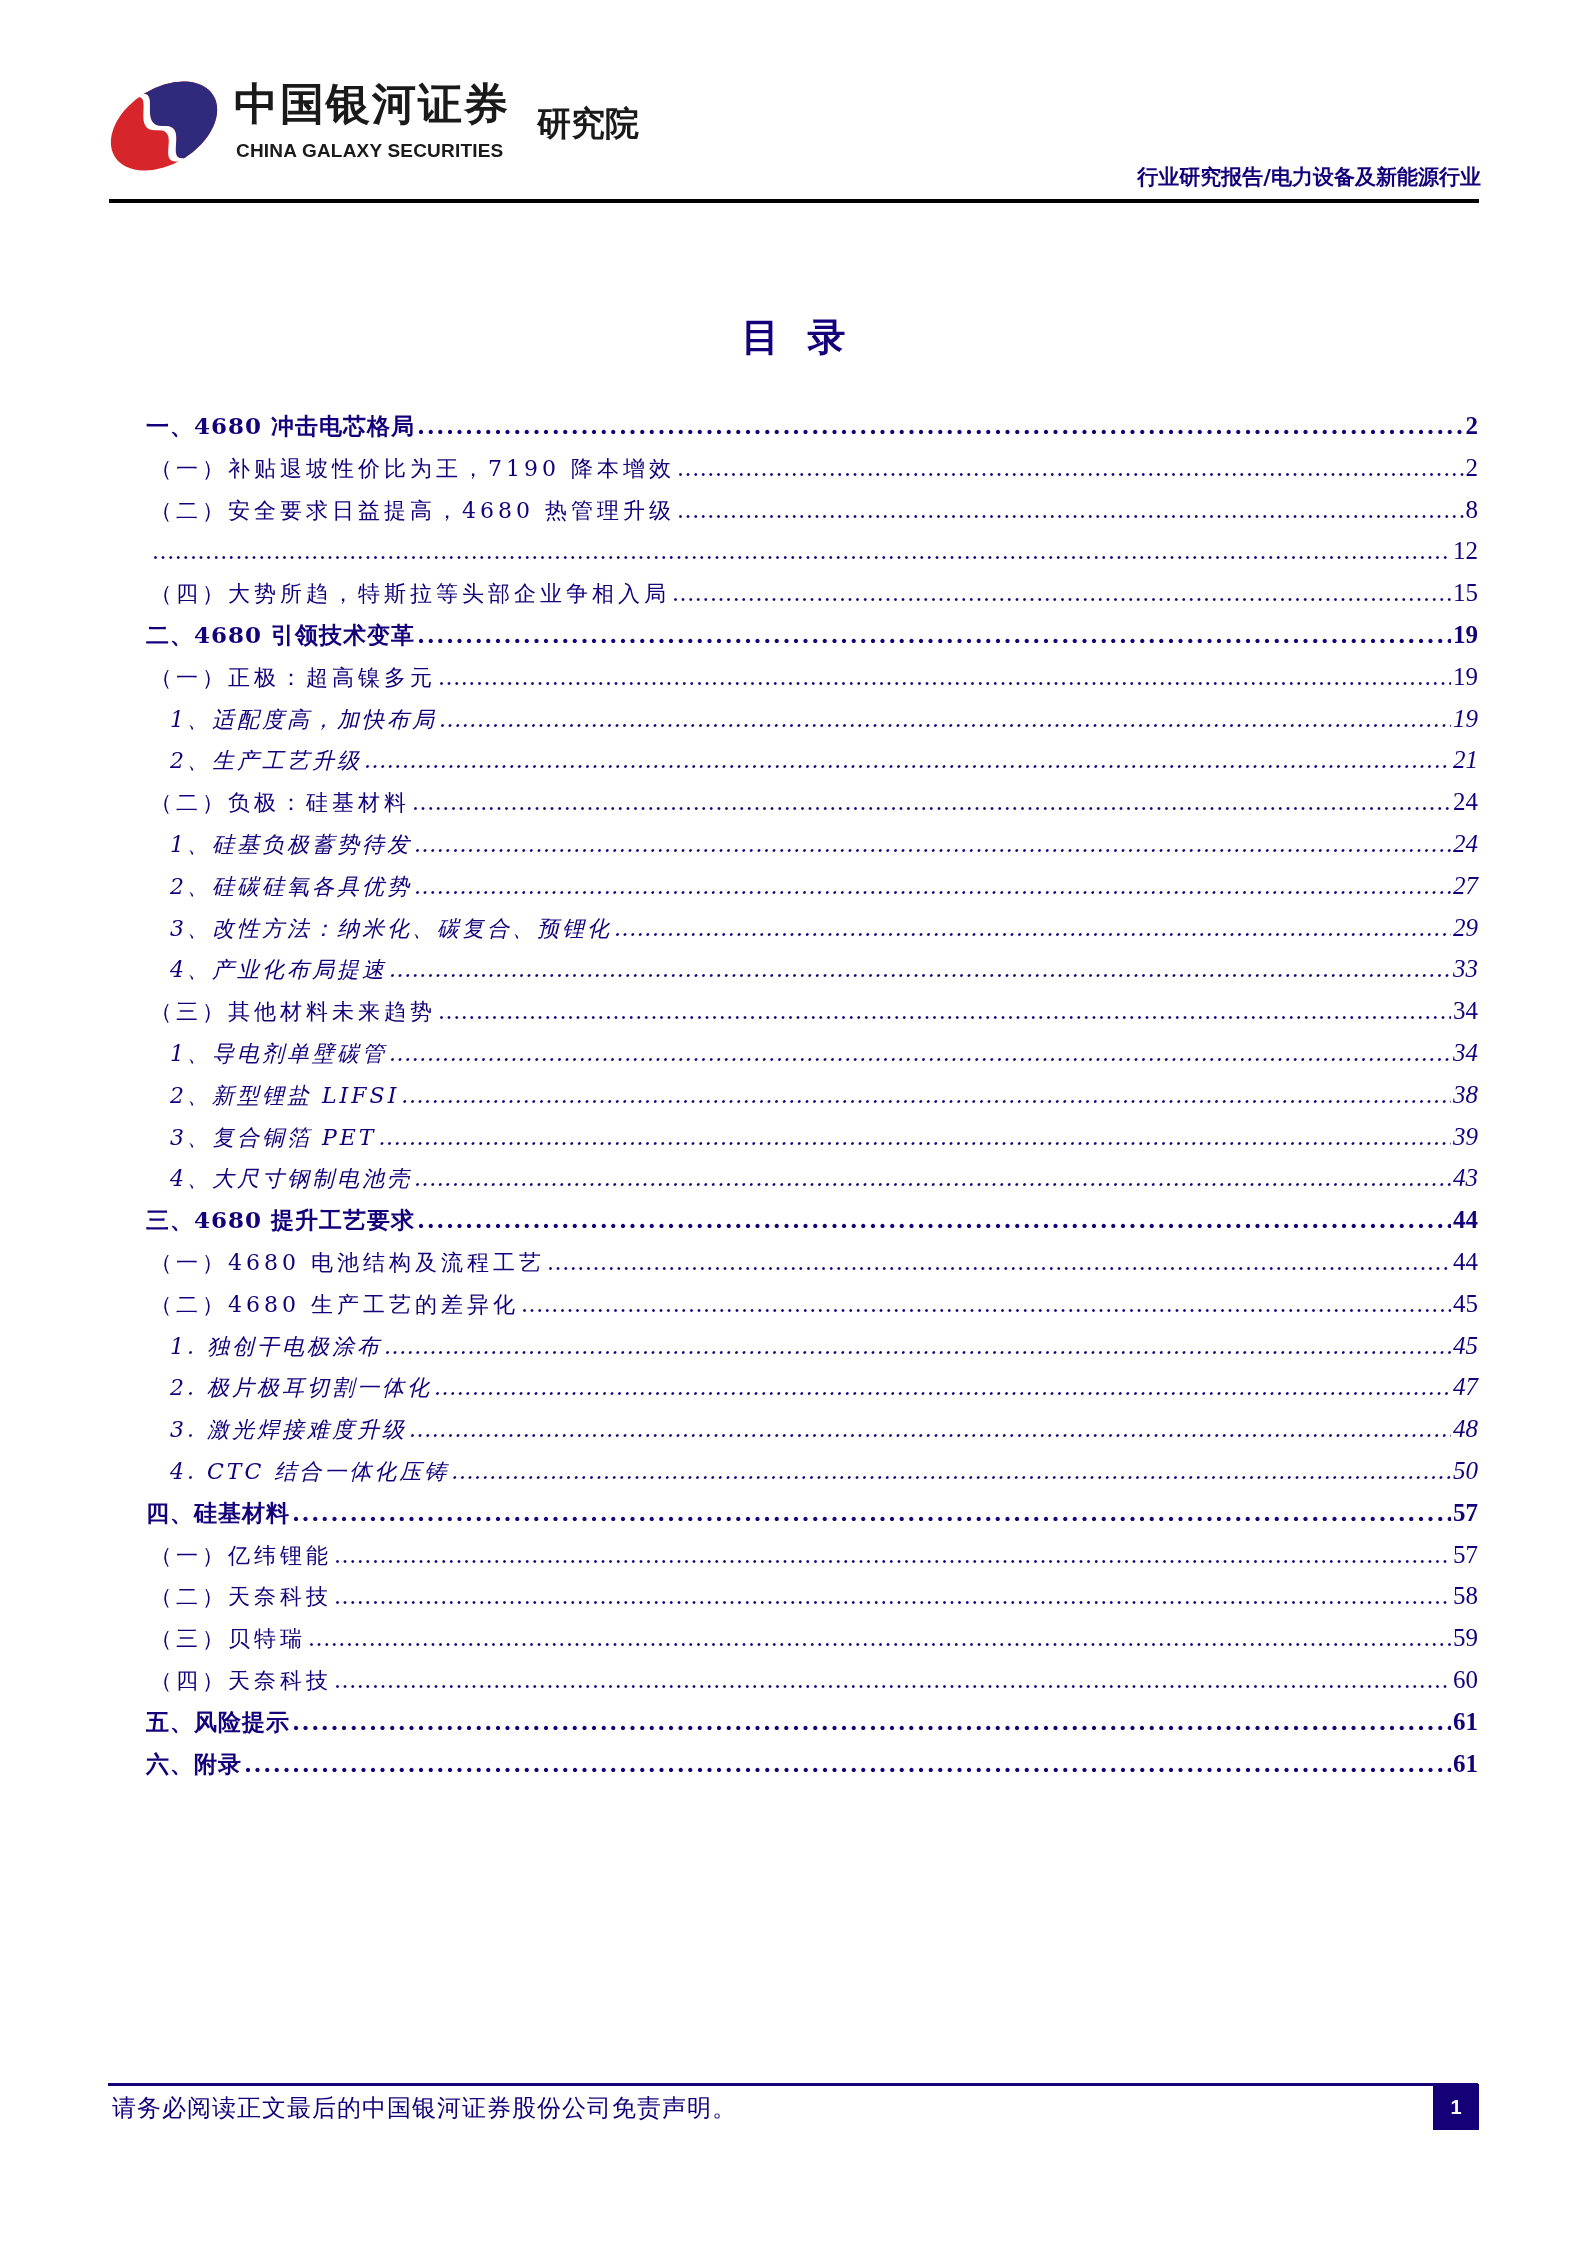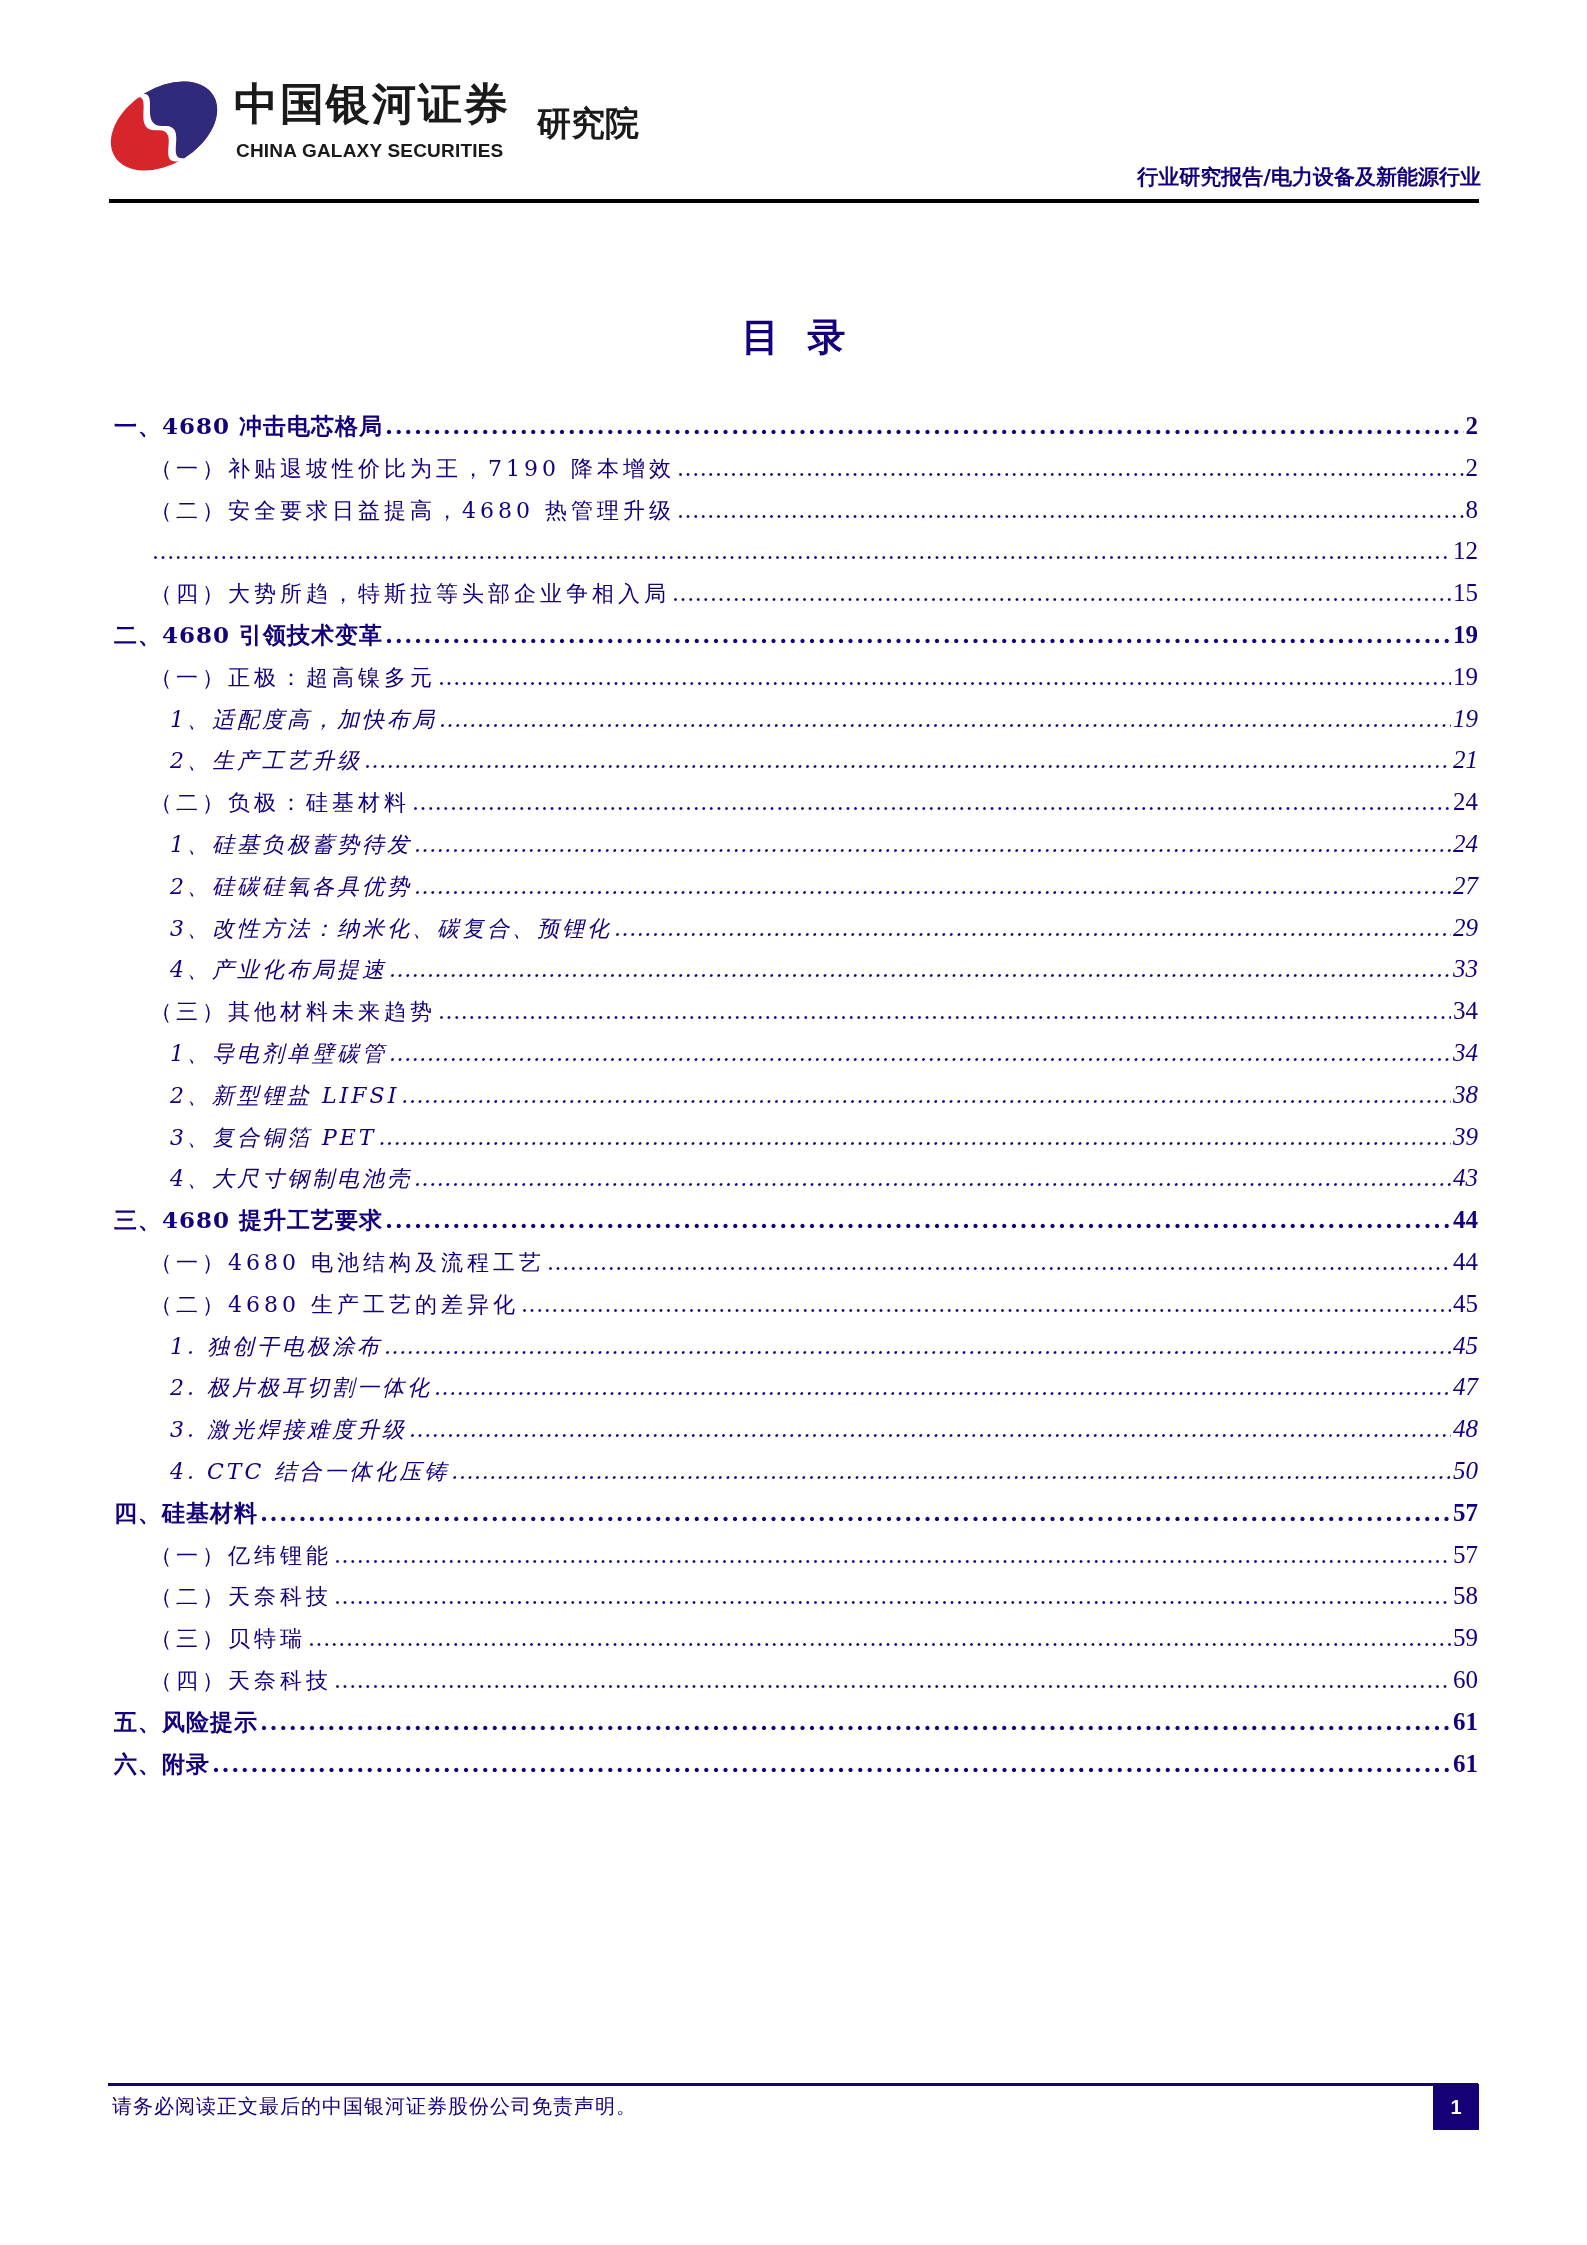--- a/index.html
+++ b/index.html
@@ -25,37 +25,37 @@
 
   
   .toc { position: absolute; left: 114px; top: 405px; width: 1364px; }
   .row { display: flex; align-items: baseline; height: 41.8px; line-height: 41.8px; white-space: nowrap; }
   .row .label { flex: 0 0 auto; }
   .row .leader { flex: 1 1 auto; overflow: hidden; margin: 0 2px; }
   .row .leader::before { content: ". . . . . . . . . . . . . . . . . . . . . . . . . . . . . . . . . . . . . . . . . . . . . . . . . . . . . . . . . . . . . . . . . . . . . . . . . . . . . . . . . . . . . . . . . . . . . . . . . . . . . . . . . . . . . . . . . . . . . . . . . . . . . . . . . . . . . . . . . . . . . . . . . . . . . . . . . . . . . . . . . . . . . . . . . . . . . . . . . . . . . . . . . . . . . . . . . . . . . . . . . ";
                          letter-spacing: -3.2px; }
   .row .page { flex: 0 0 auto; text-align: right; }
 
-  .lvl1 { font-family: "DejaVu Serif", serif; font-weight: bold; font-size: 23px; }
+  .lvl1 { font-family: "DejaVu Serif", serif; font-weight: bold; font-size: 23px; margin-left: 32px; }
   .lvl1 .label { letter-spacing: 1px; }
   .lvl1 .leader::before { font-weight: bold; }
   .lvl1 .page { font-family: "Liberation Serif", serif; font-weight: bold; font-size: 25px; }
 
   .lvl2 { font-family: "DejaVu Serif", serif; font-size: 22px; padding-left: 36px; }
   .lvl2 .label { letter-spacing: 4px; }
   .lvl2 .page { font-family: "Liberation Serif", serif; font-size: 25px; }
 
   .lvl3 { font-family: "DejaVu Serif", serif; font-style: italic; font-size: 22px; padding-left: 56px; }
   .lvl3 .label { letter-spacing: 3px; }
   .lvl3 .page { font-family: "Liberation Serif", serif; font-style: italic; font-size: 25px; }
 
   
   .footer-rule { position: absolute; left: 108px; top: 2083px; width: 1370px; height: 3px; background: #150078; }
   .footer-note { position: absolute; left: 112px; top: 2096px; font-family: "DejaVu Serif", serif;
-                 font-size: 20px; color: #14007a; line-height: 1; letter-spacing: 1px; }
+                 font-size: 24px; color: #14007a; line-height: 1; letter-spacing: 1px; }
   .page-box { position: absolute; left: 1433px; top: 2084px; width: 46px; height: 46px; background: #150078;
               color: #ffffff; font-family: "Liberation Sans", sans-serif; font-weight: bold; font-size: 20px;
               display: flex; align-items: center; justify-content: center; }
 </style>
 </head>
 <body>
 
 <svg class="logo-mark" viewBox="0 0 116 100">
   <g transform="rotate(-32 58 50)">
     <ellipse cx="58" cy="50" rx="58" ry="38" fill="#d7262b"></ellipse>

